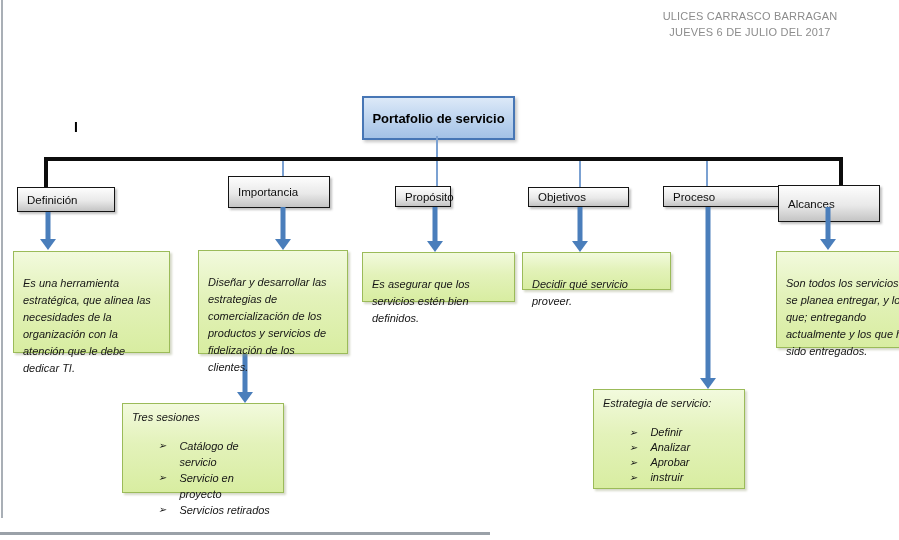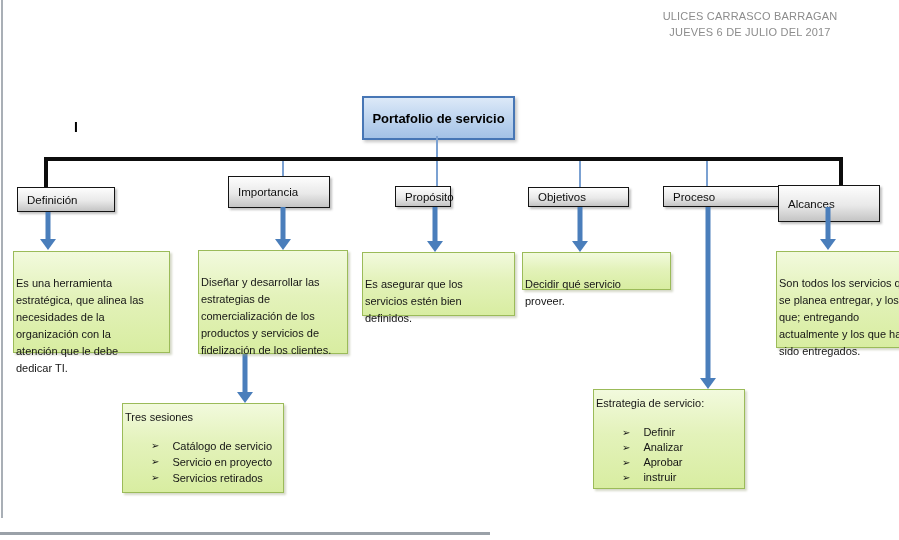--- a/index.html
+++ b/index.html
@@ -28,21 +28,21 @@
   .thin-line{position:absolute;width:2px;background:#7ba1d2;}
 
   
   .gbox{position:absolute;background:linear-gradient(180deg,#fdfdfd 0%,#e9e9e9 55%,#c4c4c4 100%);
         border:1.5px solid #141414;box-shadow:2px 2px 2px rgba(120,120,120,.45);
         font-size:11.5px;color:#0d0d0d;display:flex;align-items:center;padding-left:9px;box-sizing:border-box;}
 
   
   .green{position:absolute;background:linear-gradient(180deg,#f2fadd 0%,#e3f2ba 45%,#d8eda1 100%);
          border:1.5px solid #9bbb59;box-shadow:2px 2px 2px rgba(150,160,120,.4);
-         font-size:11px;line-height:17px;color:#151515;padding:6px 2px;box-sizing:border-box;}
+         font-size:11px;line-height:17px;color:#151515;padding:6px 9px;box-sizing:border-box;font-style:italic;}
   .green.pre{white-space:pre-line;}
   .list-title{font-size:11px;line-height:15px;}
   .brow{display:flex;gap:13px;margin-left:26px;line-height:16px;}
   .brow .glyph{font-size:10px;}
   .rows-tres{margin-top:13px;}
   .rows-estr{margin-top:14px;}
   .rows-estr .brow{line-height:15px;}
 
   
   .arrow{position:absolute;width:16px;}
@@ -135,21 +135,21 @@
 atención que le debe
 dedicar TI.</span>
   </div>
   <div class="green pre" style="left:198px;top:250px;width:150px;height:104px;">
     <span>Diseñar y desarrollar las
 estrategias de
 comercialización de los
 productos y servicios de
 fidelización de los clientes.</span>
   </div>
-  <div class="green pre" style="left:362px;top:252px;width:153px;height:64px;">
+  <div class="green pre" style="left:362px;top:252px;width:153px;height:50px;">
     <span>Es asegurar que los
 servicios estén bien
 definidos.</span>
   </div>
   <div class="green pre" style="left:522px;top:252px;width:149px;height:38px;">
     <span>Decidir qué servicio
 proveer.</span>
   </div>
   <div class="green pre" style="left:735px;top:251px;width:156px;height:97px;margin-left:41px;">
     <span>Son todos los servicios que

